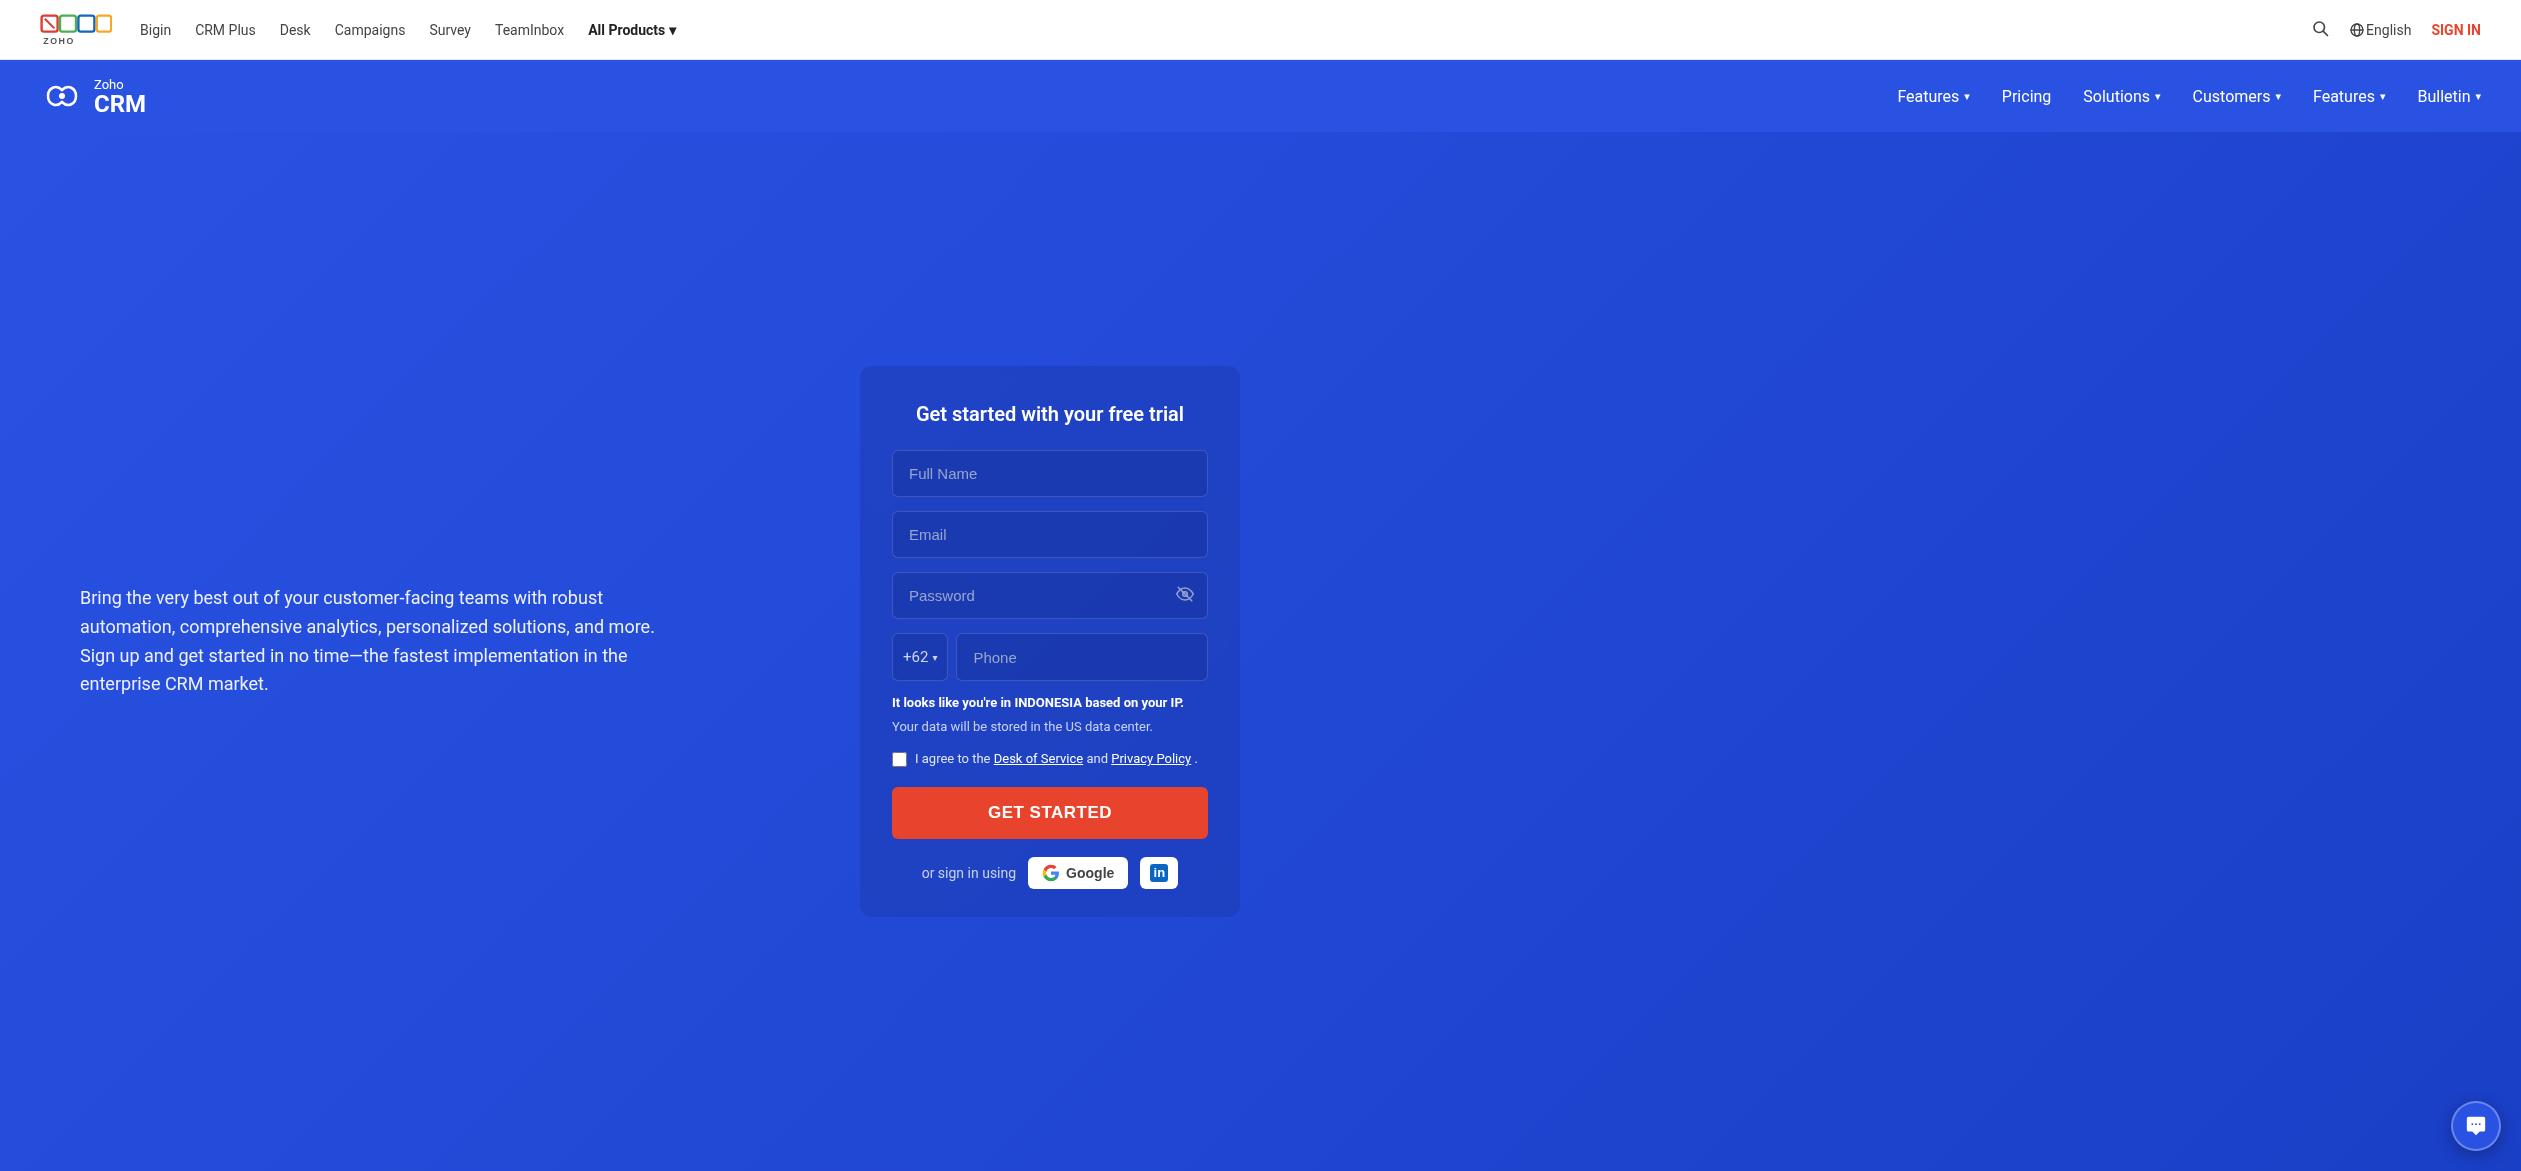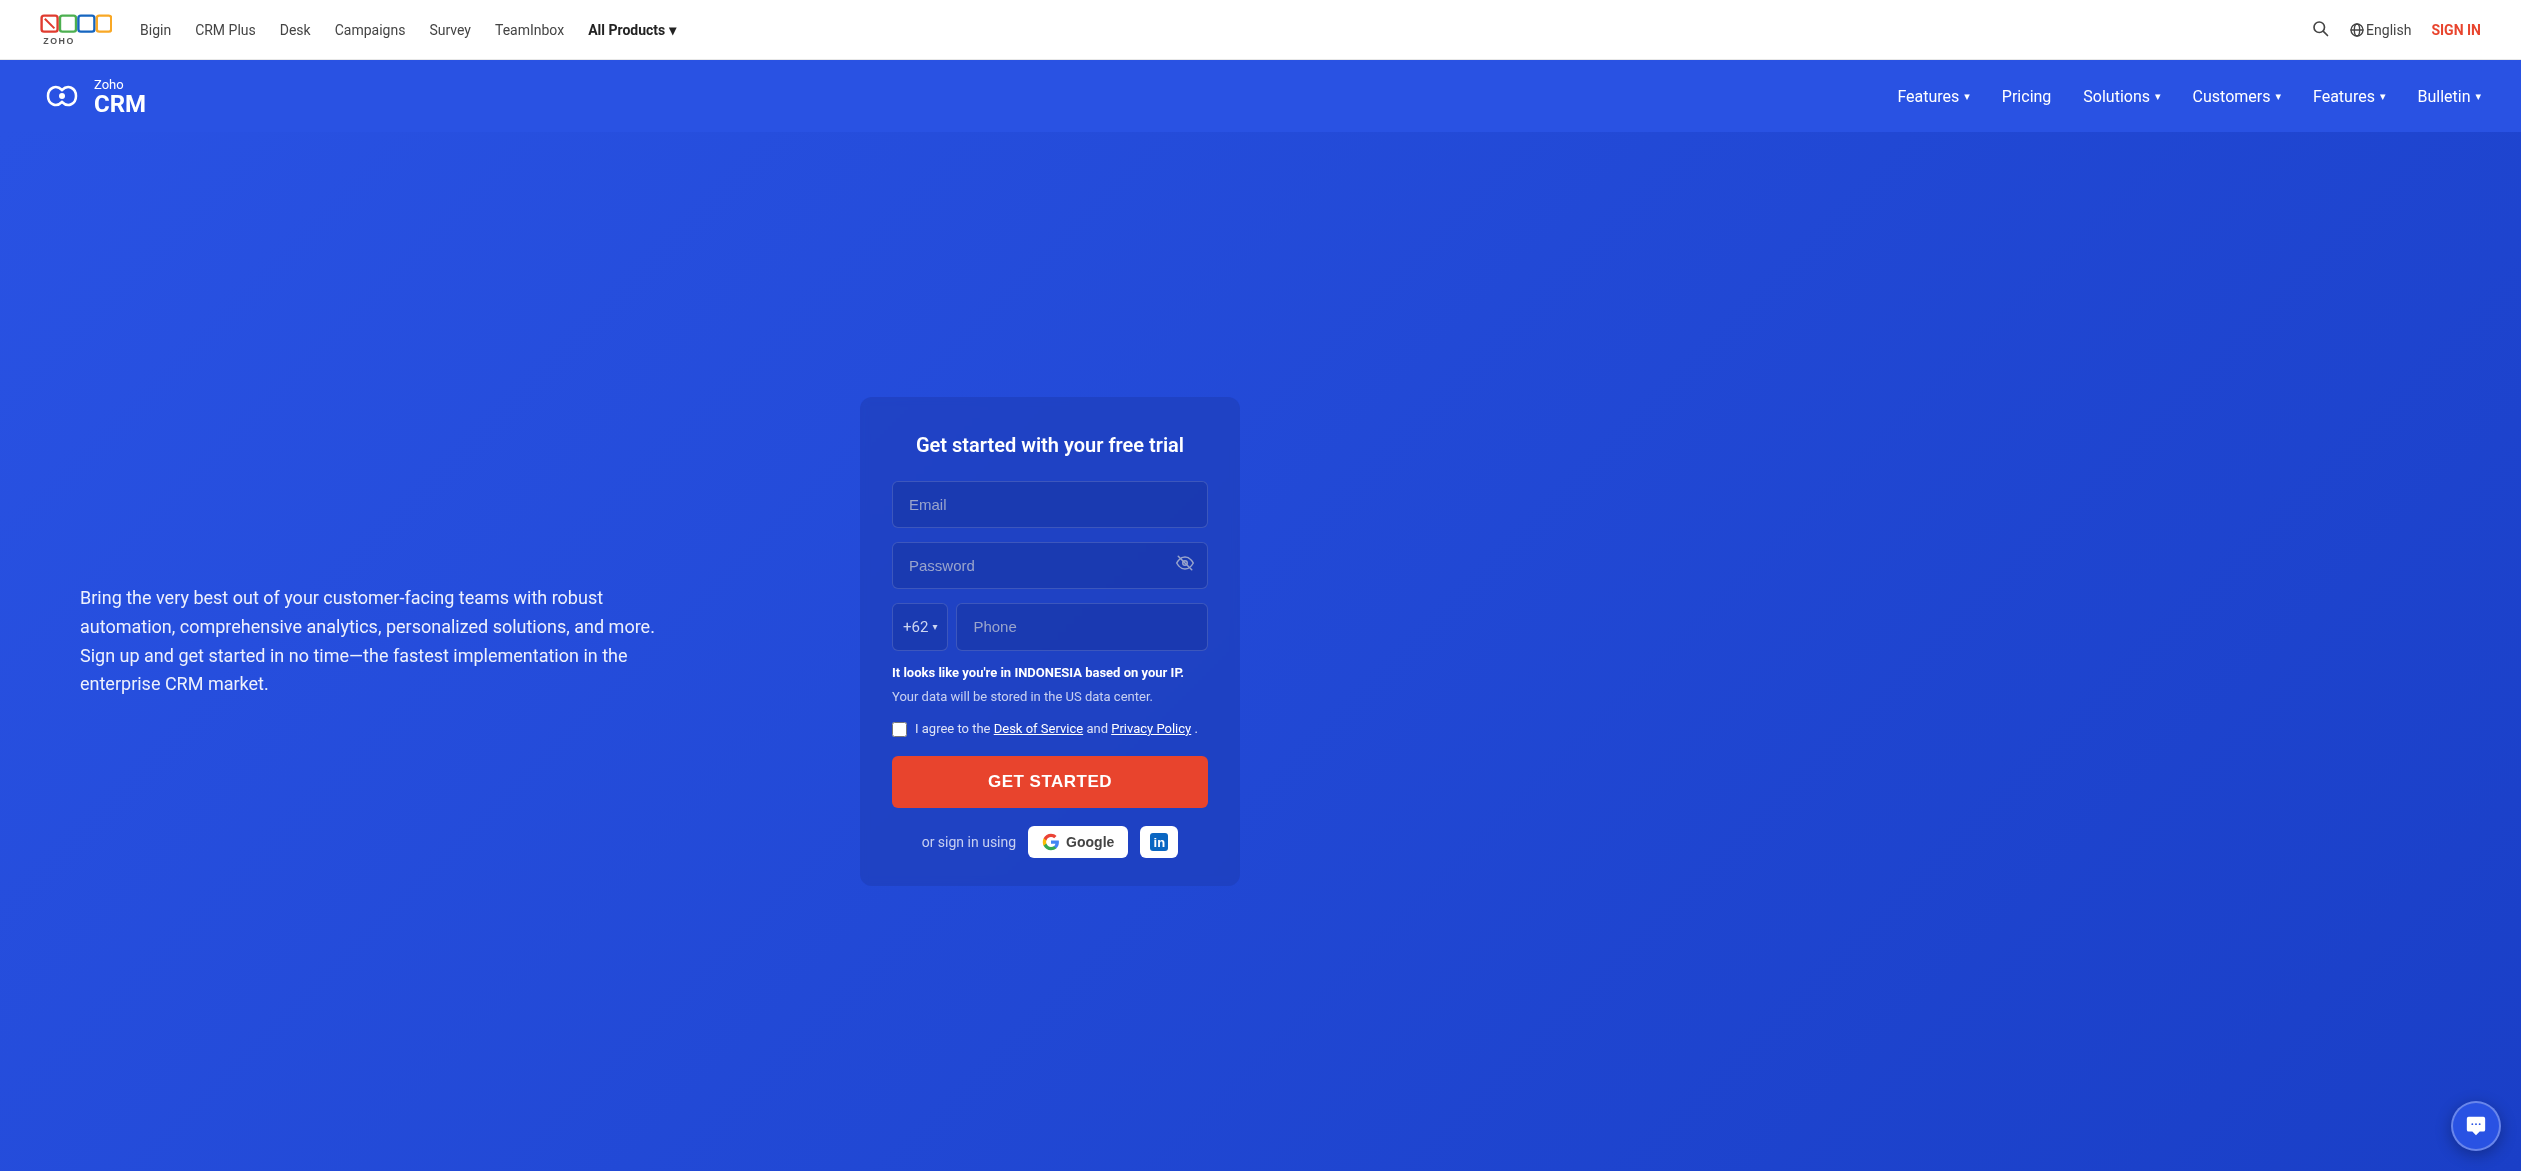--- a/index.html
+++ b/index.html
@@ -282,20 +282,23 @@
 </div>
 
 <section class="hero">
   <div class="hero-left">
     <p class="hero-desc">Bring the very best out of your customer-facing teams with robust automation, comprehensive analytics, personalized solutions, and more. Sign up and get started in no time—the fastest implementation in the enterprise CRM market.</p>
   </div>
   <div class="hero-right">
     <div class="form-card">
       <div class="form-title">Get started with your free trial</div>
 
+      <div class="form-group">
+        <input class="form-input" type="text" placeholder="Full Name" style="">
+      </div>
 
       <div class="form-group">
         <input class="form-input" type="email" placeholder="Email" style="">
       </div>
 
       <div class="form-group password-wrapper">
         <input class="form-input" type="password" placeholder="Password" style="">
         <span class="eye-icon">
           <svg width="18" height="18" viewBox="0 0 24 24" fill="none" stroke="currentColor" stroke-width="2" stroke-linecap="round">
             <path d="M1 12s4-8 11-8 11 8 11 8-4 8-11 8-11-8-11-8z"></path>

